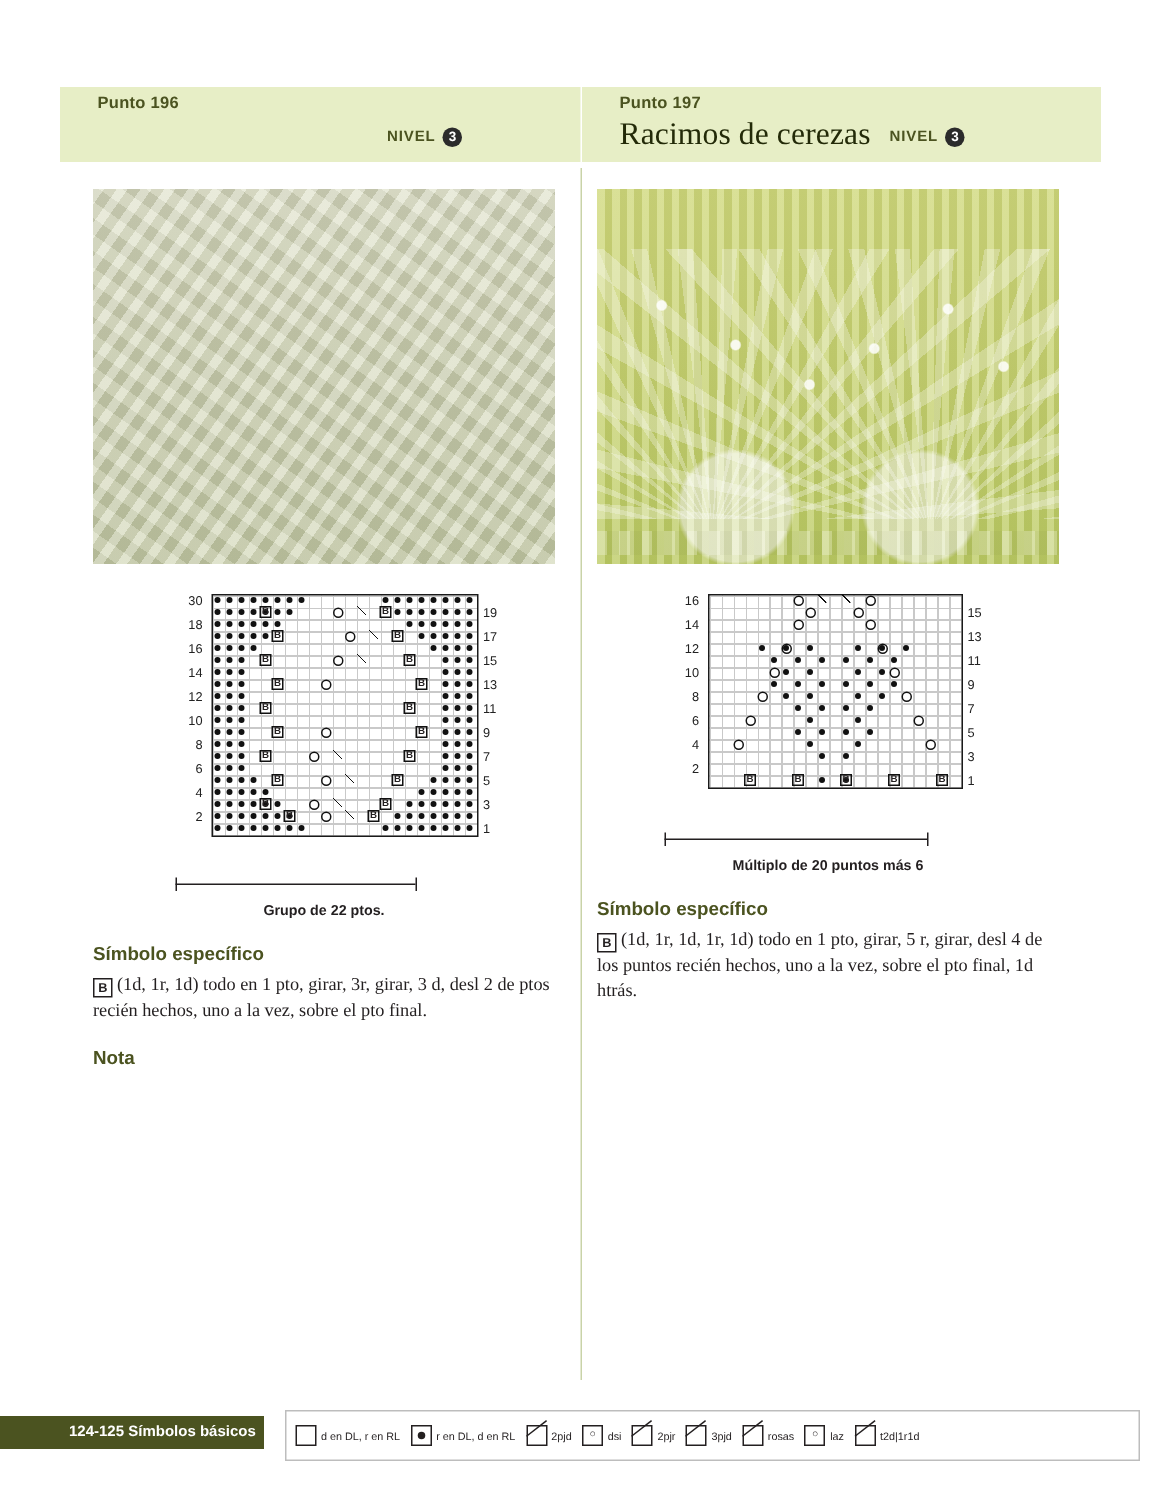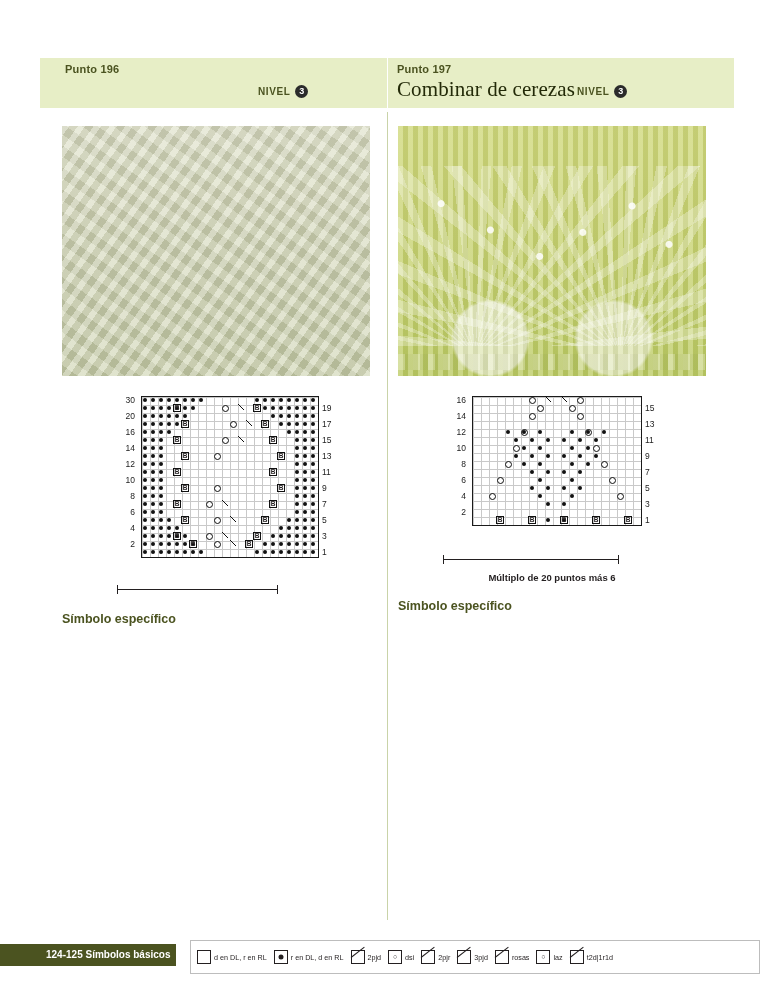--- a/index.html
+++ b/index.html
@@ -25,21 +25,21 @@
   
   .band{
     position:absolute;left:40px;top:58px;width:694px;height:50px;
     background:#e7eec6;
   }
   .band .divider{
     position:absolute;left:347px;top:0;width:1px;height:50px;background:#ffffff;
   }
   .col-title{position:absolute;top:0;height:50px;}
   .col-title.left{left:0;width:347px;}
-  .col-title.right{left:332px;width:346px;}
+  .col-title.right{left:348px;width:346px;}
   .pt-num{
     position:absolute;left:25px;top:5px;
     font-family:"Liberation Sans", sans-serif;
     font-size:11px;font-weight:700;color:#4b5320;letter-spacing:.2px;
   }
   .pt-name{
     position:absolute;left:25px;top:19px;
     font-size:21px;color:#232a08;font-weight:400;letter-spacing:.1px;
   }
   .nivel{
@@ -180,39 +180,39 @@
     <div class="col-title left">
       <div class="pt-num">Punto 196</div>
       <div class="nivel l">
         <span>NIVEL</span>
         <span class="dot">3</span>
       </div>
     </div>
 
     <div class="col-title right">
       <div class="pt-num">Punto 197</div>
-      <div class="pt-name">Combinar de cerezas</div>
+      <div class="pt-name">Racimos de cerezas</div>
       <div class="nivel r">
         <span>NIVEL</span>
         <span class="dot">3</span>
       </div>
     </div>
   </div>
 
   <div class="vrule"></div>
 
   <div class="col left">
     <div class="swatch left"></div>
 
     <div class="chartwrap">
       <div class="chart" id="chart-left" style="width:260px;height:190px;">
           <div class="grid" style="left: 55px; top: 2px; width: 176px; height: 160px; background-image: repeating-linear-gradient(90deg, rgb(201, 201, 201) 0px, rgb(201, 201, 201) 1px, rgba(0, 0, 0, 0) 1px, rgba(0, 0, 0, 0) 8px), repeating-linear-gradient(rgb(201, 201, 201) 0px, rgb(201, 201, 201) 1px, rgba(0, 0, 0, 0) 1px, rgba(0, 0, 0, 0) 8px);"></div>
           <div class="numcol l" style="left: 35px; top: 2px; width: 16px; height: 160px;">
             <span style="top: 4px; right: 2px;">30</span>
-            <span style="top: 20px; right: 2px;">20</span>
+            <span style="top: 20px; right: 2px;">18</span>
             <span style="top: 36px; right: 2px;">16</span>
             <span style="top: 52px; right: 2px;">14</span>
             <span style="top: 68px; right: 2px;">12</span>
             <span style="top: 84px; right: 2px;">10</span>
             <span style="top: 100px; right: 2px;">8</span>
             <span style="top: 116px; right: 2px;">6</span>
             <span style="top: 132px; right: 2px;">4</span>
             <span style="top: 148px; right: 2px;">2</span>
           </div>
           <div class="numcol r" style="left: 234px; top: 2px; width: 16px; height: 160px;">
@@ -442,24 +442,29 @@
           <div class="cellsym" style="left: 103px; top: 146px; width: 8px; height: 8px; text-align: center; line-height: 6px; font-weight: 700; font-size: 6.5px; border: 1px solid rgb(17, 17, 17); box-sizing: border-box;">B</div>
           <div class="cellsym" style="left: 127px; top: 146px; width: 8px; height: 8px; text-align: center; line-height: 8px;"><span style="display:inline-block;width:5px;height:5px;border:1px solid #111;border-radius:50%;vertical-align:middle;"></span></div>
           <div class="cellsym" style="left: 143px; top: 146px; width: 8px; height: 8px; text-align: center; line-height: 8px;"><span style="display:inline-block;width:6px;height:6px;background:linear-gradient(45deg,rgba(0,0,0,0) 45%,#111 45%,#111 55%,rgba(0,0,0,0) 55%);"></span></div>
           <div class="cellsym" style="left: 159px; top: 146px; width: 8px; height: 8px; text-align: center; line-height: 6px; font-weight: 700; font-size: 6.5px; border: 1px solid rgb(17, 17, 17); box-sizing: border-box;">B</div>
         </div>
       <div class="measure">
         <div class="bar" style="left:55px;width:160px;"></div>
         <div class="tick" style="left:55px;"></div>
         <div class="tick" style="left:215px;"></div>
       </div>
+      <div class="caption">Grupo de 22 ptos.</div>
     </div>
 
     <div class="subhead">Símbolo específico</div>
-
+    <div class="symline">
+      <span class="boxsym">B</span><span>(1d, 1r, 1d) todo en 1 pto, girar, 3r, girar, 3 d, desl 2 de ptos recién hechos, uno a la vez, sobre el pto final.</span>
+    </div>
+
+    <div class="subhead">Nota</div>
   </div>
 
   <div class="col right">
     <div class="swatch right">
       <div class="fan"></div>
       <div class="eyelets"></div>
       <div class="bobbles"></div>
     </div>
 
     <div class="chartwrap">
@@ -553,20 +558,23 @@
         </div>
       <div class="measure">
         <div class="bar" style="left:45px;width:175px;"></div>
         <div class="tick" style="left:45px;"></div>
         <div class="tick" style="left:220px;"></div>
       </div>
       <div class="caption">Múltiplo de 20 puntos más 6</div>
     </div>
 
     <div class="subhead">Símbolo específico</div>
+    <div class="symline">
+      <span class="boxsym">B</span><span>(1d, 1r, 1d, 1r, 1d) todo en 1 pto, girar, 5 r, girar, desl 4 de los puntos recién hechos, uno a la vez, sobre el pto final, 1d htrás.</span>
+    </div>
   </div>
 
   <div class="footbar">
     <span>124-125 Símbolos básicos</span>
   </div>
   <div class="legend" id="legend">
       <div class="item">
         <div class="gl"></div>
         <span>d en DL, r en RL</span>
       </div>

